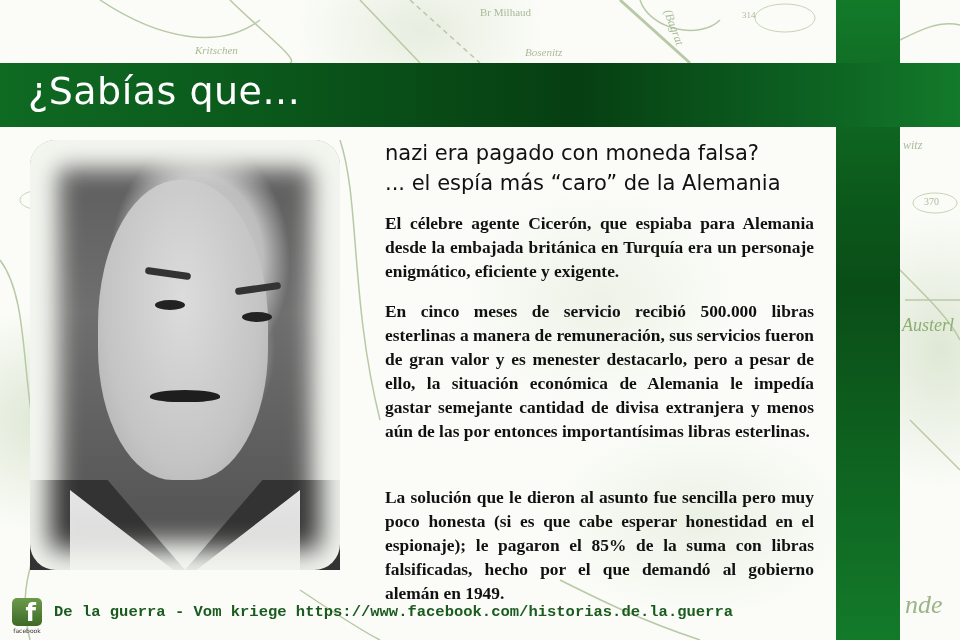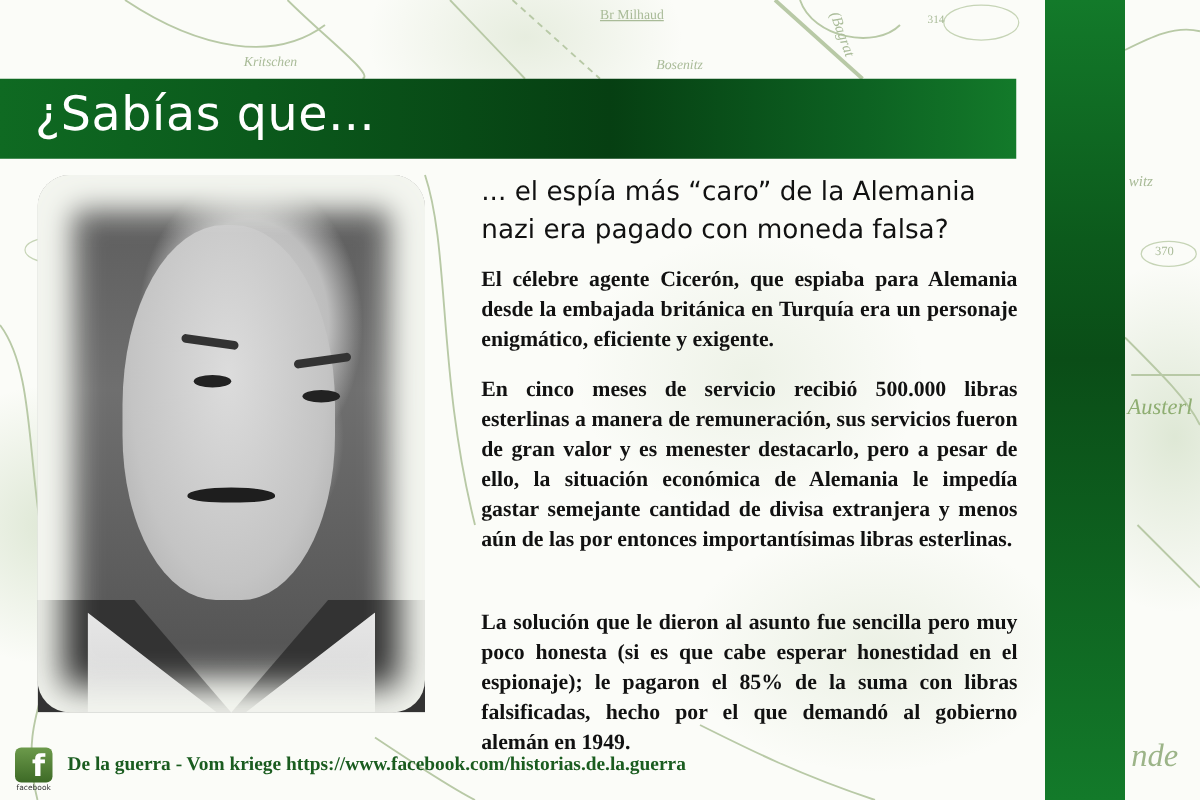--- a/index.html
+++ b/index.html
@@ -22,21 +22,21 @@
   .map-svg { position:absolute; inset:0; }
   .map-label {
     position:absolute; font-family:"Liberation Serif", serif; font-style:italic;
     color:#a9bb98; font-size:11px;
   }
   .vbar {
     position:absolute; left:836px; top:0; width:64px; height:640px;
     background:linear-gradient(180deg,#137a2a 0%,#0c5a1c 30%,#0a4d17 45%,#137a2a 100%);
   }
   .banner {
-    position:absolute; left:0; top:63px; width:813px; height:64px;
+    position:absolute; left:0; top:63px; width:960px; height:64px;
     background:linear-gradient(90deg,#0f6a22 0%,#0b5a1c 25%,#063f12 60%,#0d6222 85%,#137a2a 100%);
   }
   .banner-title {
     position:absolute; left:28px; top:6px;
     font-family:"DejaVu Sans", sans-serif; font-size:38px; color:#ffffff;
     letter-spacing:0.5px;
   }
   .portrait {
     position:absolute; left:30px; top:140px; width:310px; height:430px;
     border-radius:26px;
@@ -87,21 +87,21 @@
     background:linear-gradient(180deg,#6c9a4b,#3d6a26);
     color:#fff; font-family:"DejaVu Sans", sans-serif; font-weight:bold; font-size:24px;
     line-height:30px; text-align:right; padding-right:6px;
   }
   .fb-caption {
     position:absolute; left:0; top:31px; width:34px; text-align:center;
     font-family:"DejaVu Sans", sans-serif; font-size:6px; color:#333;
   }
   .footer-text {
     margin-left:10px; margin-top:-8px;
-    font-family:Liberation Serif, serif; font-weight:bold; font-size:15.5px; color:#1a5c1f;
+    font-family:Liberation Mono, monospace; font-weight:bold; font-size:15.5px; color:#1a5c1f;
   }
 </style>
 </head>
 <body>
 
 <div class="map-bg"></div>
 <svg class="map-svg" width="960" height="640">
   <g fill="none" stroke="#b8c9a6" stroke-width="1.5">
     <path d="M100 0 C 160 40, 220 50, 260 20"></path>
     <path d="M230 0 C 260 30, 300 60, 290 63"></path>
@@ -119,21 +119,21 @@
     <path d="M300 590 C 330 610, 360 630, 380 640"></path>
   </g>
   <g fill="none" stroke="#c6d4b6" stroke-width="1">
     <ellipse cx="785" cy="18" rx="30" ry="14"></ellipse>
     <ellipse cx="935" cy="203" rx="22" ry="10"></ellipse>
     <ellipse cx="42" cy="200" rx="22" ry="10"></ellipse>
   </g>
 </svg>
 
 <span class="map-label" style="left:195px;top:44px;">Kritschen</span>
-<span class="map-label" style="left:480px;top:6px;font-style:normal;font-size:11px;text-decoration:underline;">Br Milhaud</span>
+<span class="map-label" style="left:480px;top:6px;font-style:normal;font-size:11px;">Br Milhaud</span>
 <span class="map-label" style="left:525px;top:46px;">Bosenitz</span>
 <span class="map-label" style="left:655px;top:20px;transform:rotate(70deg);font-size:12px;">(Bagrat</span>
 <span class="map-label" style="left:742px;top:10px;font-style:normal;font-size:9px;">314</span>
 <span class="map-label" style="left:924px;top:196px;font-style:normal;font-size:10px;">370</span>
 <span class="map-label" style="left:30px;top:193px;font-style:normal;font-size:10px;">250</span>
 <span class="map-label" style="left:903px;top:138px;font-size:12px;">witz</span>
 <span class="map-label" style="left:902px;top:282px;font-size:18px;color:#8fae72;margin-top:33px;">Austerl</span>
 <span class="map-label" style="left:905px;top:590px;font-size:26px;color:#9cb488;">nde</span>
 
 <div class="vbar"></div>
@@ -149,22 +149,22 @@
   <div class="portrait-face"></div>
   <div class="brow" style="left:115px;top:130px;transform:rotate(8deg);"></div>
   <div class="brow" style="left:205px;top:145px;transform:rotate(-8deg);"></div>
   <div class="eye" style="left:125px;top:160px;"></div>
   <div class="eye" style="left:212px;top:172px;"></div>
   <div class="mustache"></div>
 </div>
 <div class="portrait-fade"></div>
 
 <div class="question">
+  <div>nazi era pagado con moneda falsa?</div>
   <div>... el espía más “caro” de la Alemania</div>
-  <div>nazi era pagado con moneda falsa?</div>
 </div>
 
 <p class="body-text p1">El célebre agente Cicerón, que espiaba para Alemania desde la embajada británica en Turquía era un personaje enigmático, eficiente y exigente.</p>
 <p class="body-text p2">En cinco meses de servicio recibió 500.000 libras esterlinas a manera de remuneración, sus servicios fueron de gran valor y es menester destacarlo, pero a pesar de ello, la situación económica de Alemania le impedía gastar semejante cantidad de divisa extranjera y menos aún de las por entonces importantísimas libras esterlinas.</p>
 <p class="body-text p3">La solución que le dieron al asunto fue sencilla pero muy poco honesta (si es que cabe esperar honestidad en el espionaje); le pagaron el 85%  de la suma con libras falsificadas, hecho por el que demandó al gobierno alemán en 1949.</p>
 
 <div class="footer">
   <div class="fb-icon">
     <div class="fb-square">f</div>
     <div class="fb-caption">facebook</div>

